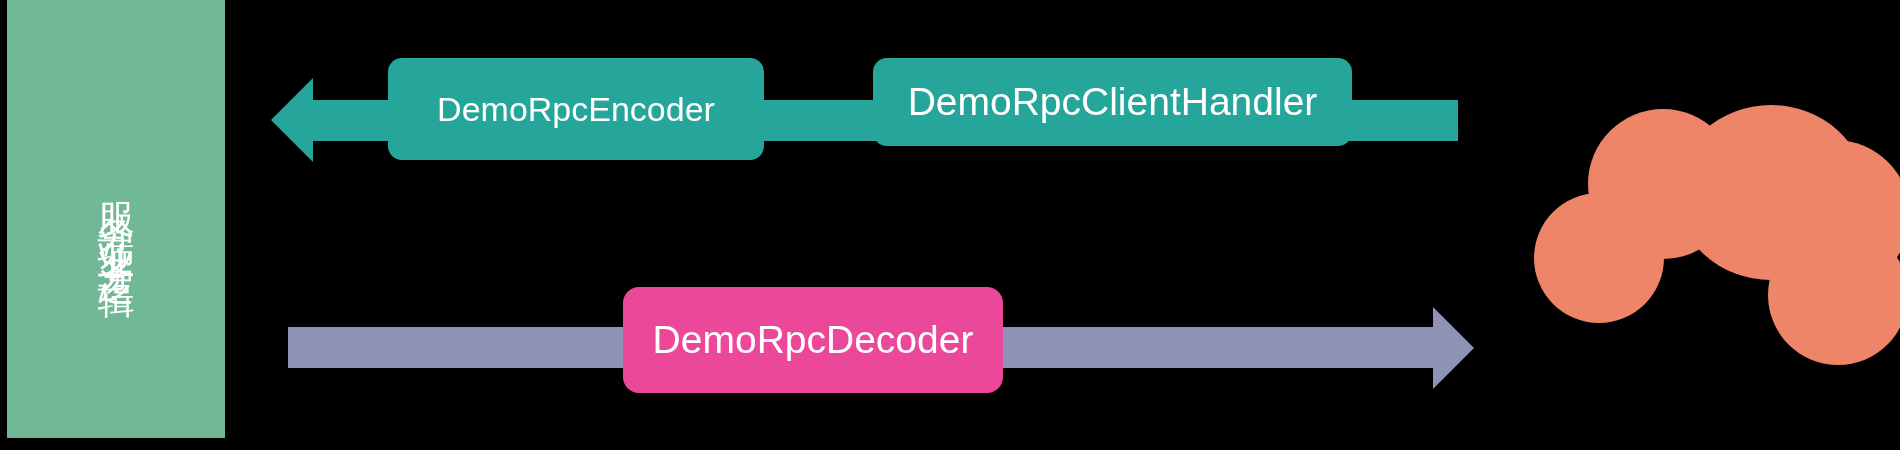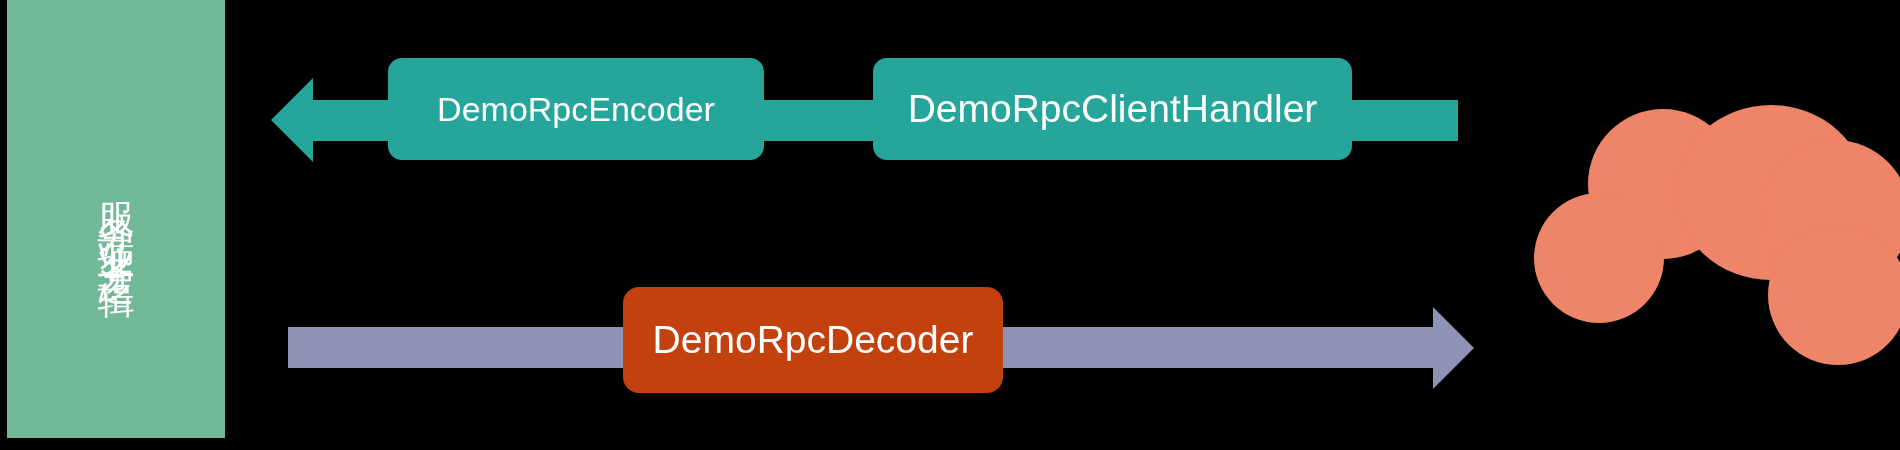--- a/index.html
+++ b/index.html
@@ -79,34 +79,34 @@
   .node-box {
     position: absolute;
     border-radius: 14px;
     display: flex;
     align-items: center;
     justify-content: center;
     color: #ffffff;
     white-space: nowrap;
   }
   .node-teal { background: #26A69A; }
-  .node-purple { background: #c2410c; }
+  .node-purple { background: #ec4899; }
 
   .encoder-box {
     left: 388px;
     top: 58px;
     width: 376px;
     height: 102px;
     font-size: 34px;
   }
   .client-handler-box {
     left: 873px;
     top: 58px;
     width: 479px;
-    height: 102px;
+    height: 88px;
     font-size: 39px;
   }
 
   
   .purple-shaft-a {
     position: absolute;
     left: 288px;
     top: 327px;
     width: 345px;
     height: 41px;

